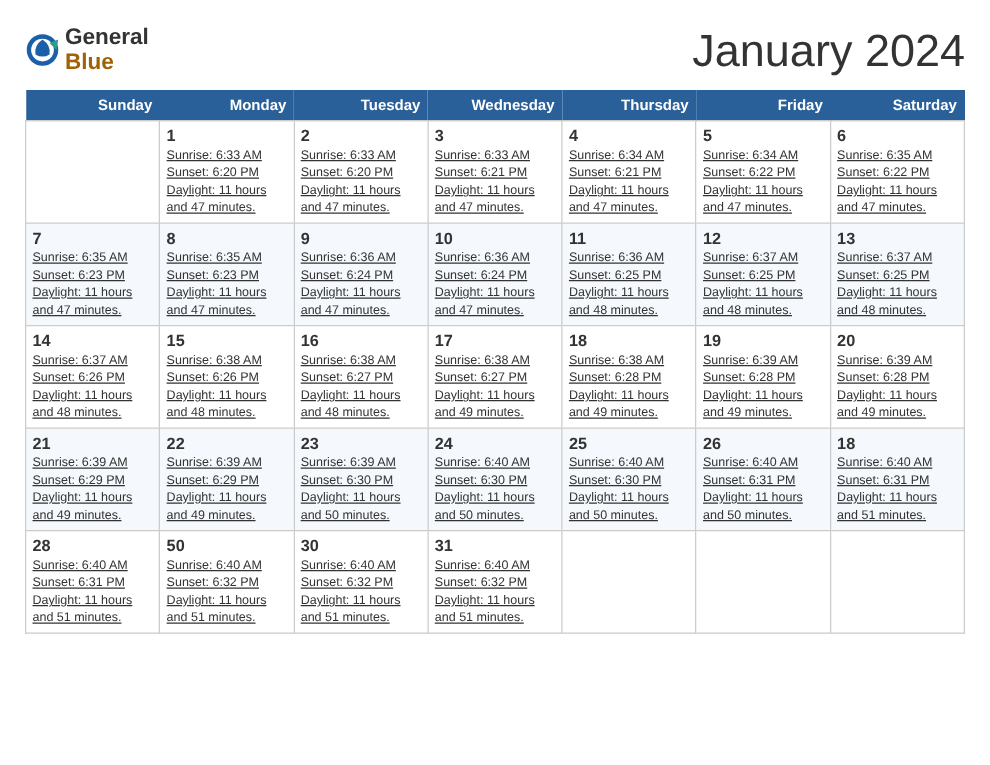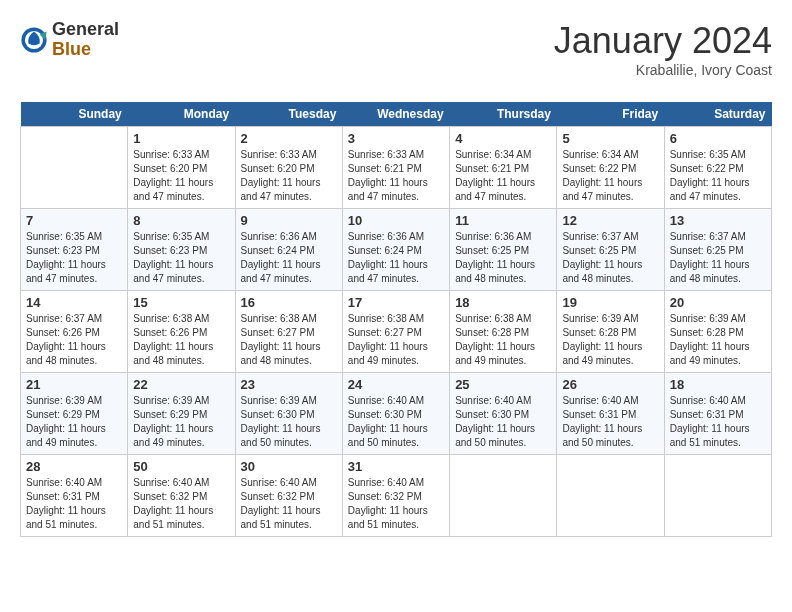--- a/index.html
+++ b/index.html
@@ -7,21 +7,21 @@
       font-family: Arial, sans-serif;
       background: #fff;
       width: 792px;
       min-height: 612px;
       padding: 20px;
     }
     .header {
       display: flex;
       justify-content: space-between;
       align-items: flex-start;
-      margin-bottom: 24px;
+      margin-bottom: 10px;
     }
     .logo {
       display: flex;
       align-items: center;
       gap: 4px;
     }
     .logo-text {
       font-size: 18px;
       font-weight: bold;
       line-height: 1.1;
@@ -72,20 +72,21 @@
       font-size: 13px;
       font-weight: bold;
       color: #333;
       display: block;
       margin-bottom: 2px;
     }
     .cell-info {
       color: #333;
       font-size: 10px;
       line-height: 1.4;
+      text-decoration: underline;
     }
     .empty-cell {
       background: #fafafa;
     }
     tr:nth-child(even) td {
       background-color: #f5f8fc;
     }
     tr:nth-child(odd) td {
       background-color: #fff;
     }
@@ -104,21 +105,20 @@
       <path d="M20 8 Q30 15 28 25 Q20 30 12 25 Q10 15 20 8Z" fill="#1a5fa8"></path>
       <polygon points="28,12 38,8 36,20" fill="#2a9d8f"></polygon>
     </svg>
     <div class="logo-text">
       <span class="general">General</span>
       <span class="blue">Blue</span>
     </div>
   </div>
   <div class="title-block">
     <div class="month-title">January 2024</div>
-    <div class="subtitle">Krabalilie, Ivory Coast</div>
   </div>
 </div>
 
 <table>
   <thead>
     <tr>
     <th class="day-header">Sunday</th>
         <th class="day-header">Monday</th>
         <th class="day-header">Tuesday</th>
         <th class="day-header">Wednesday</th>

